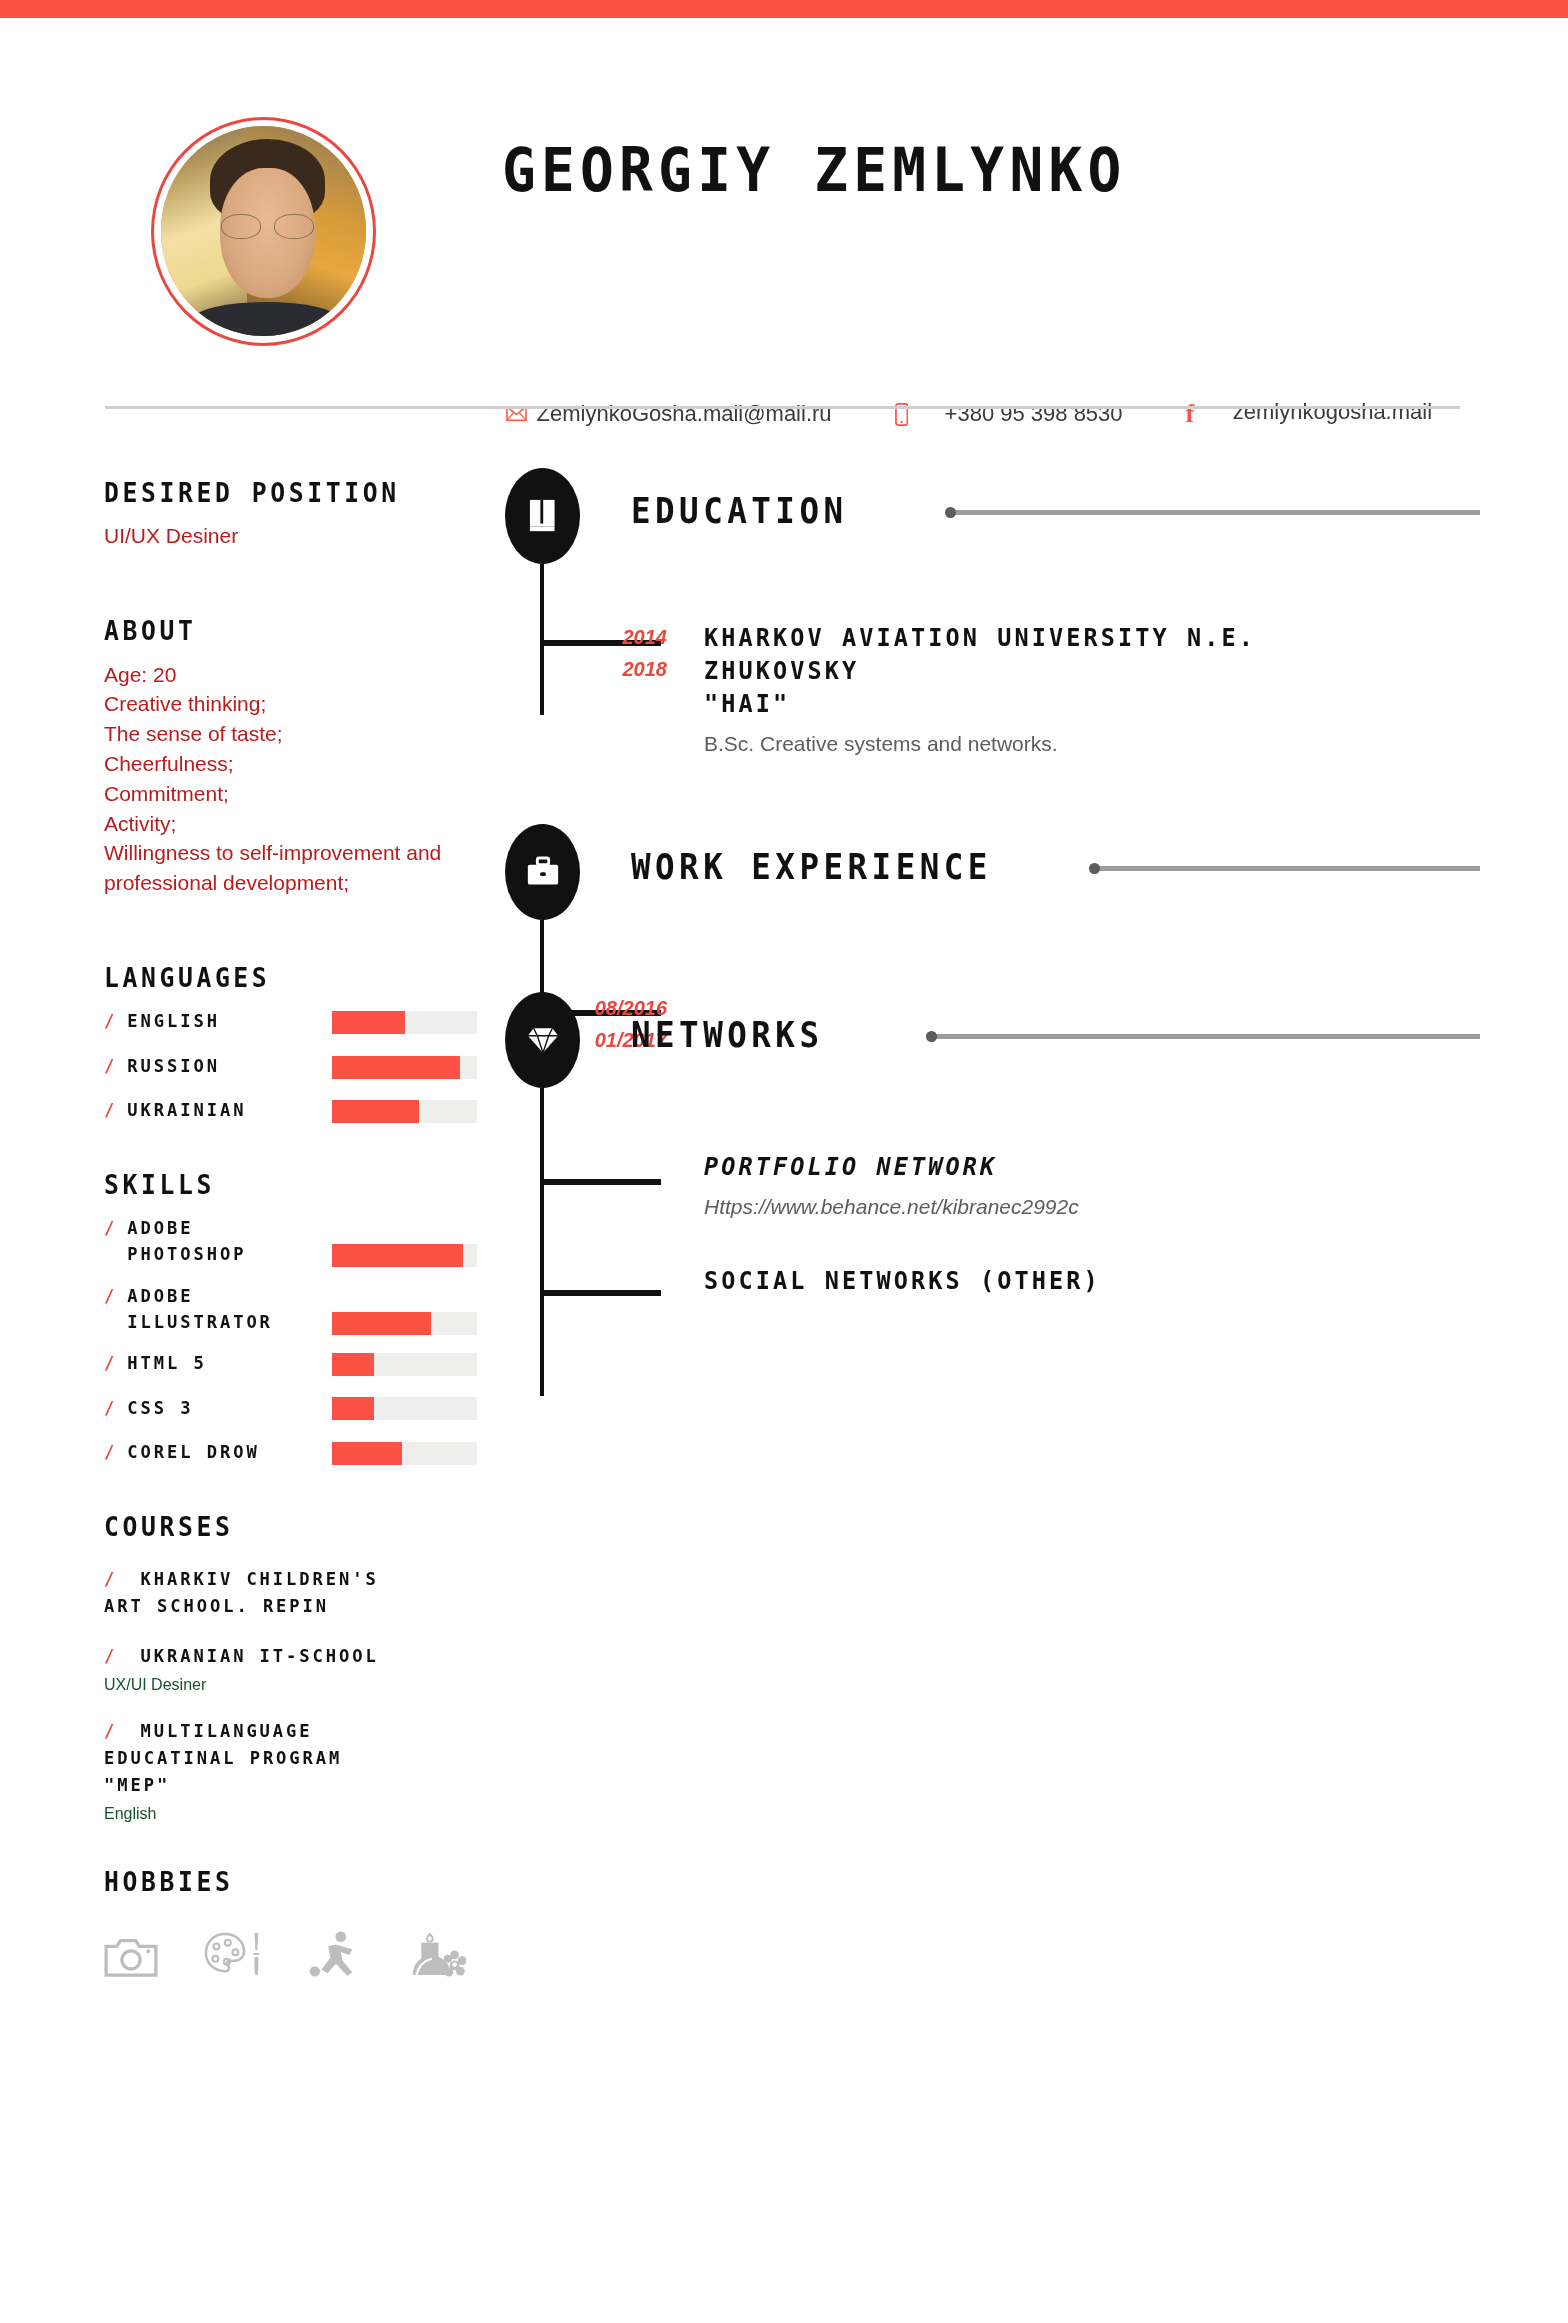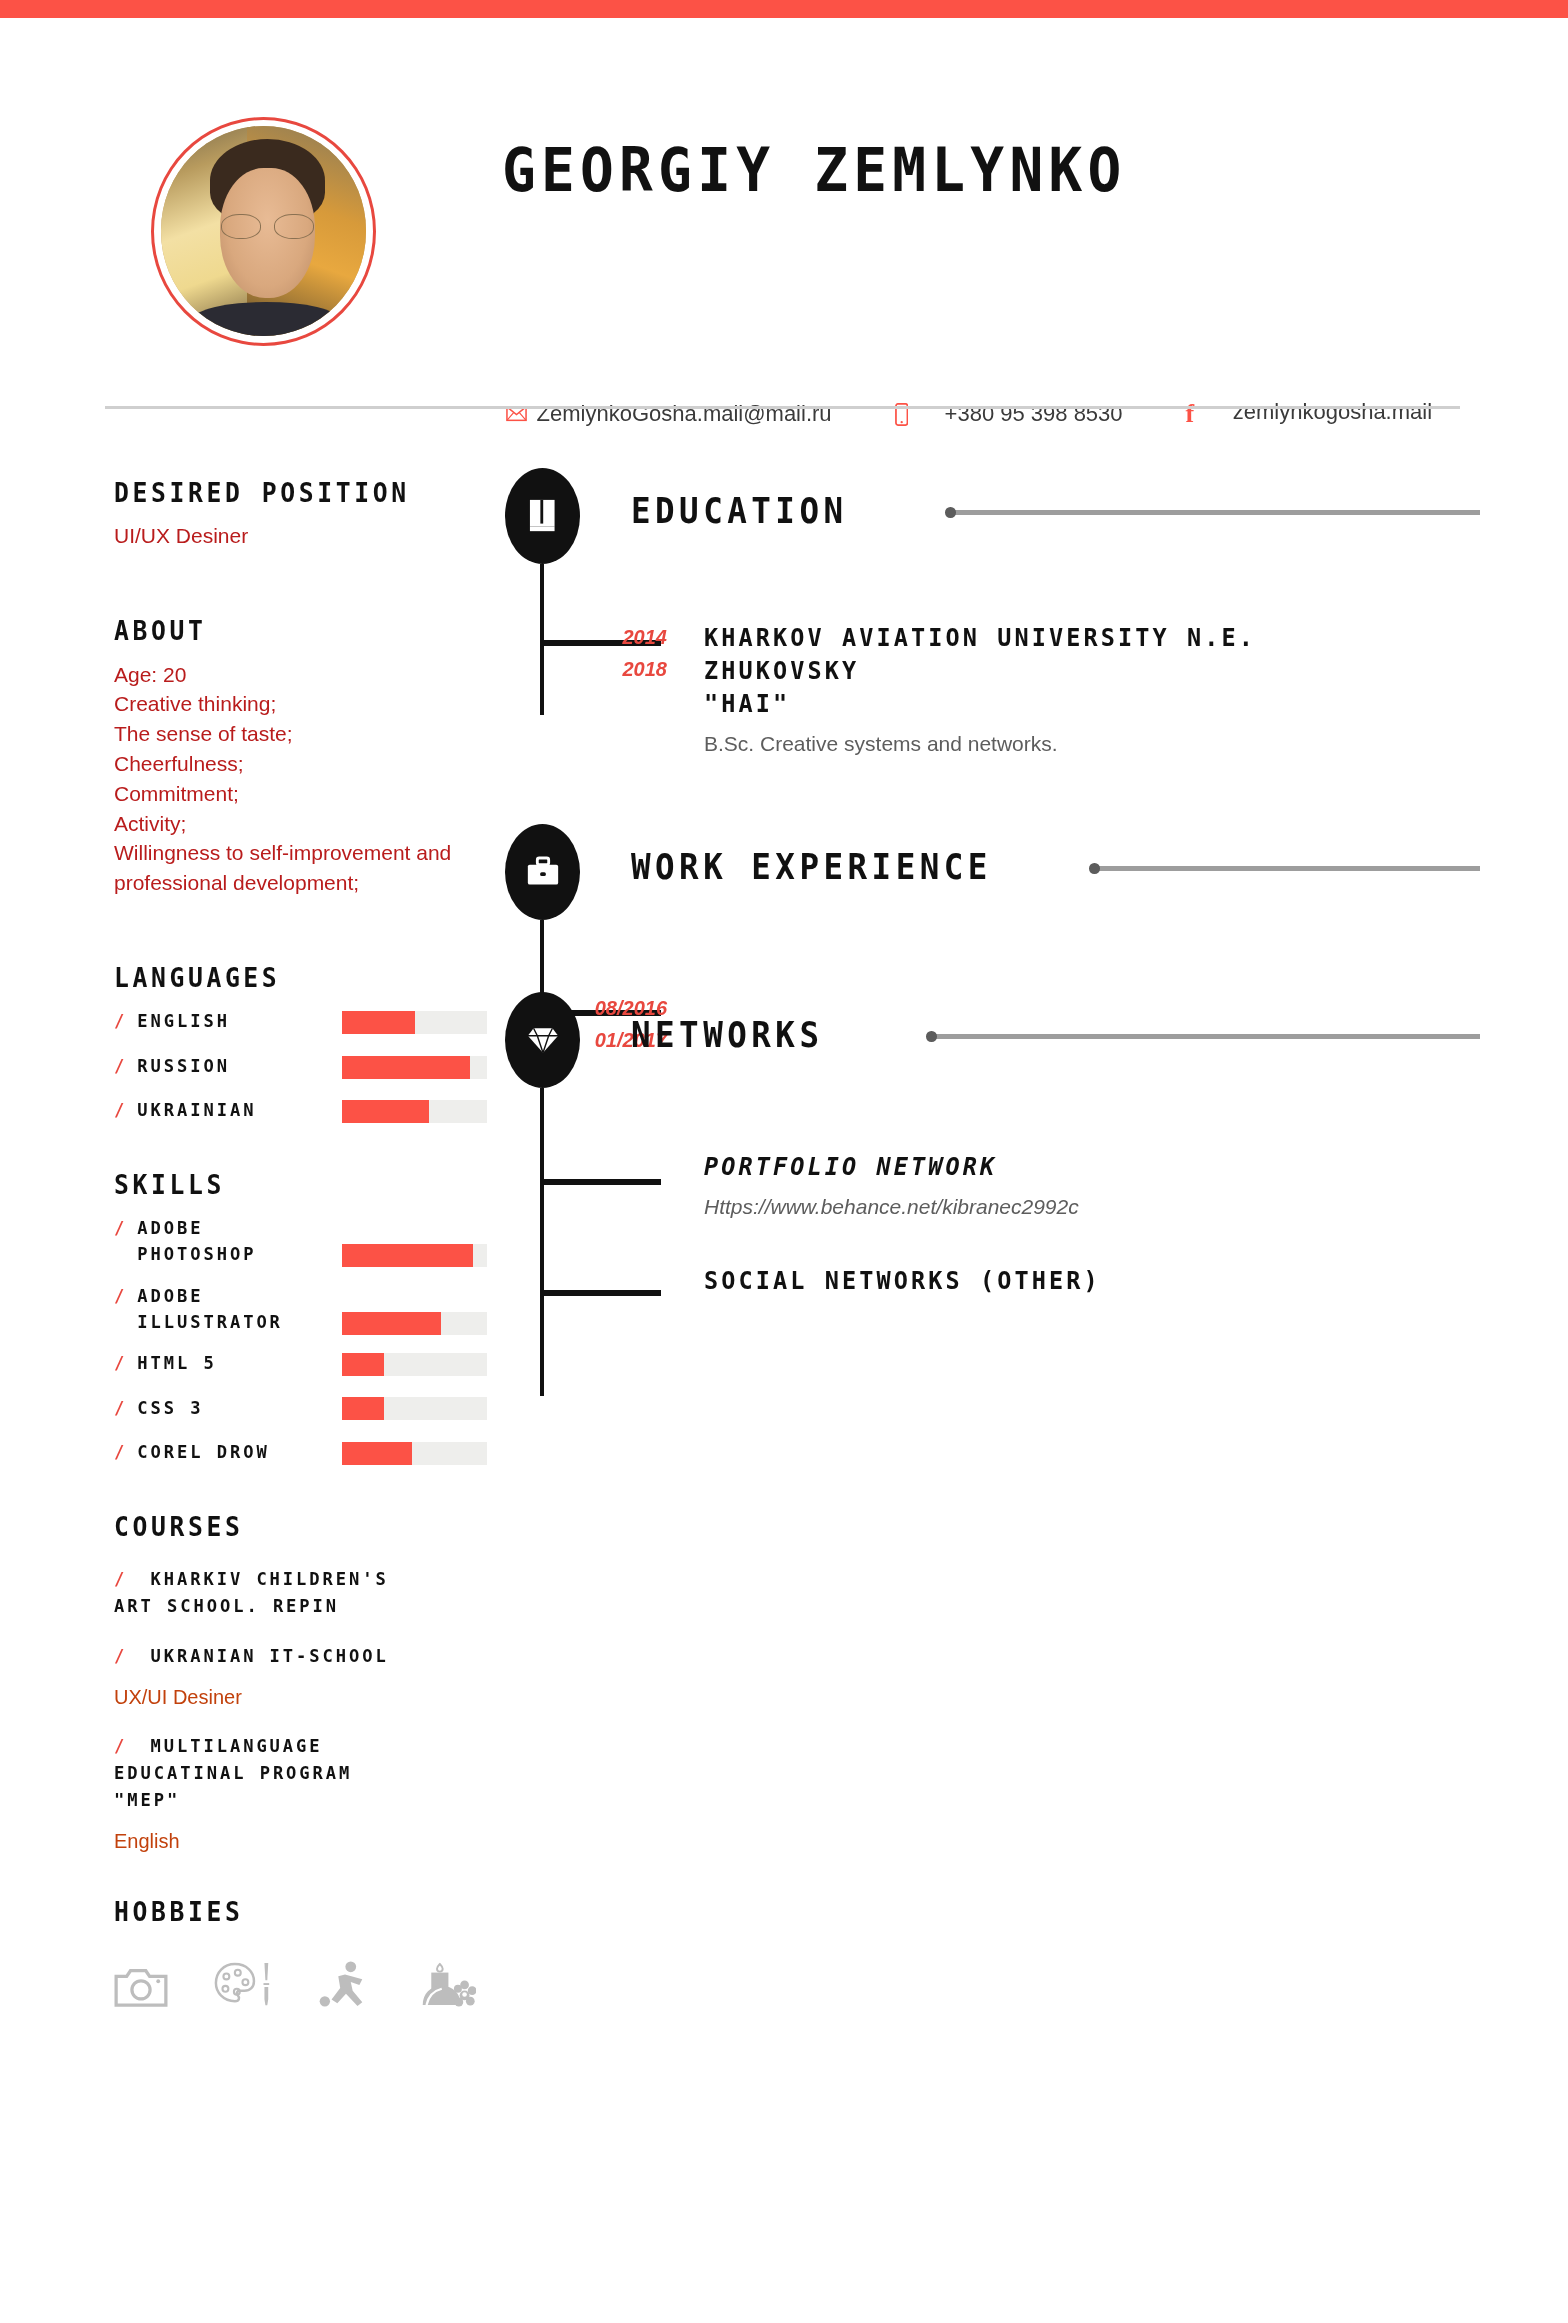--- a/index.html
+++ b/index.html
@@ -101,21 +101,21 @@
   .c-ico.fb { font-weight: 700; font-size: 26px; font-family:"Liberation Serif", serif; margin-right:11.5px;}
   .c-ico svg { display:block; }
 
   .divider {
     position: absolute; left: 105px; top: 406px;
     width: 1355px; height: 2.9px; background: #cfcfcf;
   }
 
   
   .left-col {
-    position: absolute; left: 114px; top: 478px; width: 373px;
+    position: absolute; left: 104px; top: 478px; width: 373px;
   }
   .sec-title {
     font-family: "DejaVu Sans Mono", monospace;
     font-size: 26px; font-weight: 700;
     letter-spacing: 3.8px;
     color: #111;
     transform: scaleX(0.95); transform-origin: left center;
     white-space: nowrap;
   }
   .sec-sub {
@@ -147,21 +147,21 @@
   .bar-row.two-line .bar-track { margin-top: 29px; }
   .bar-fill { height: 100%; background: #fc5246; }
 
   .course-item { margin-top: 23px; }
   .course-name {
     font-family: "DejaVu Sans Mono", monospace;
     font-size: 18px; font-weight: 700; letter-spacing: 3.1px;
     color: #111; line-height: 1.5;
     transform: scaleX(0.95); transform-origin: left center;
   }
-  .course-note { font-size: 20px; color: #c2410c; margin-top: 17px; }
+  .course-note { font-size: 16px; color: #14532d; margin-top: 7px; }
 
   .hobbies-row { display: flex; gap: 46px; margin-top: 32.5px; align-items: flex-end; }
   .hobby-ico svg { display: block; fill: #bdbdbd; }
 
   
   .right-col { position: absolute; left: 505px; top: 468px; width: 965px; }
 
   .block { position: relative; }
   .block-head { position: relative; height: 99px; }
   .badge {

